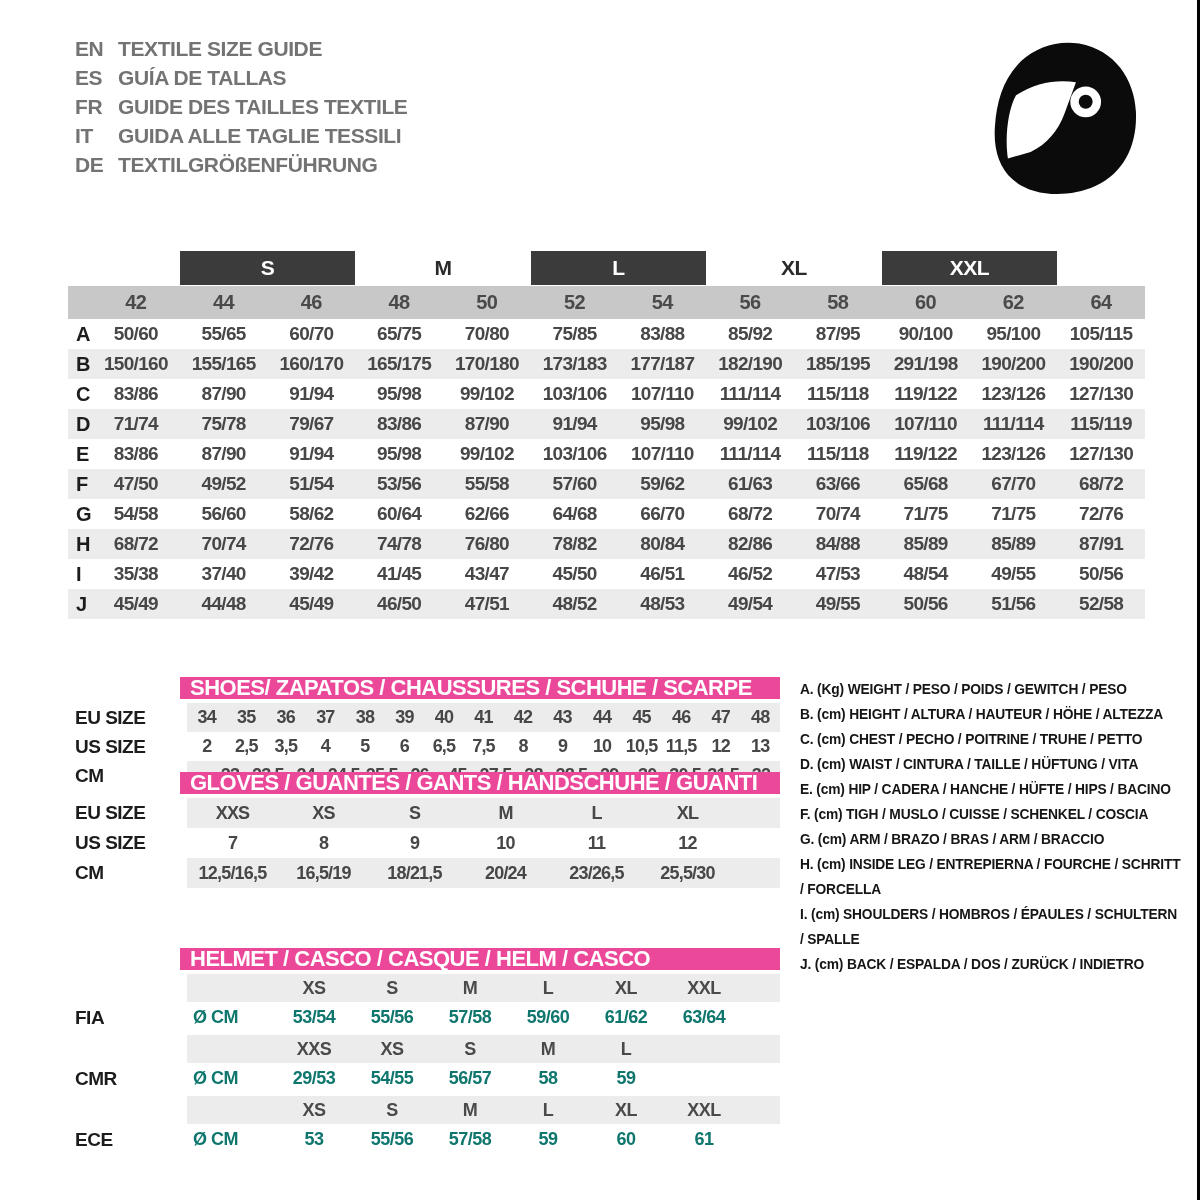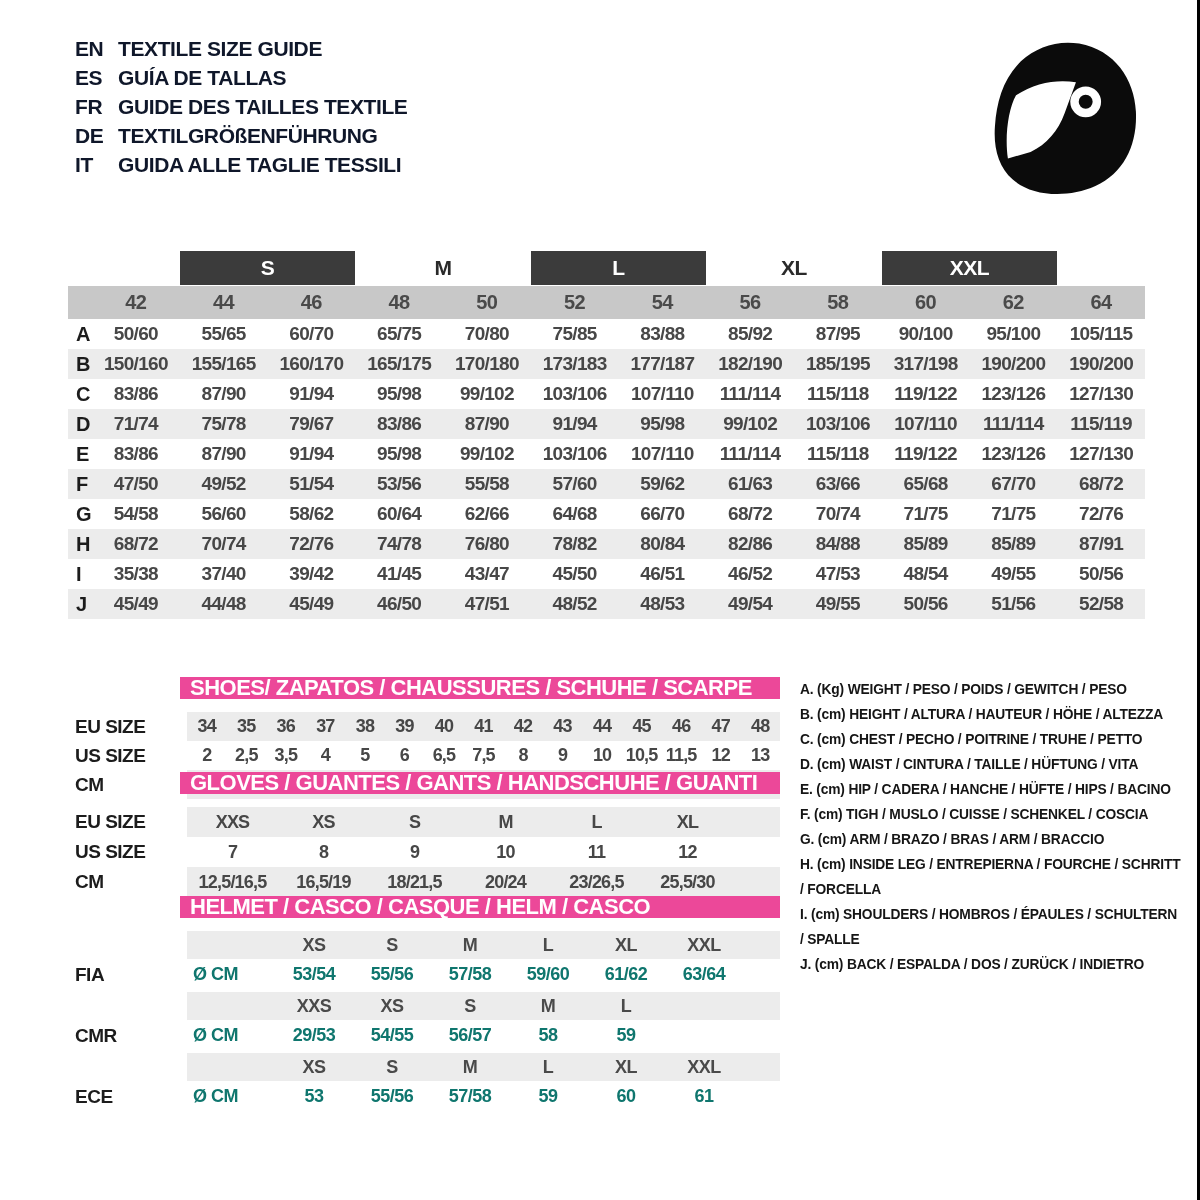--- a/index.html
+++ b/index.html
@@ -5,21 +5,21 @@
   html,body{margin:0;padding:0;}
   body{
     width:1200px;height:1200px;position:relative;background:#fff;overflow:hidden;
     font-family:"Liberation Sans",sans-serif;font-weight:bold;
     -webkit-font-smoothing:antialiased;
   }
   .right-line{position:absolute;top:0;right:0;width:3px;height:1200px;background:#000;}
 
   
   #langBlock{position:absolute;left:75px;top:34px;}
-  .lang-line{display:flex;height:29px;align-items:center;font-size:21px;letter-spacing:-0.4px;color:#0f172a;}
+  .lang-line{display:flex;height:29px;align-items:center;font-size:21px;letter-spacing:-0.4px;color:#737373;}
   .lang-code{width:43px;}
 
   
   #helmetIcon{position:absolute;left:982px;top:28px;}
 
   
   #textile{position:absolute;left:68px;top:251px;width:1077px;}
   .tex-grid{display:grid;grid-template-columns:24px repeat(12,1fr);}
   .tex-head{height:34px;}
   .thc{display:flex;align-items:center;justify-content:center;font-size:21px;color:#2a2a2a;letter-spacing:-0.5px;}
@@ -28,24 +28,24 @@
   .num{display:flex;align-items:center;justify-content:center;font-size:20px;color:#4a4a4a;letter-spacing:-0.5px;}
   .trow{height:30px;}
   .trow.stripe{background:#ececec;}
   .rlab{display:flex;align-items:center;padding-left:8px;font-size:20px;color:#1c1c1c;}
   .val{display:flex;align-items:center;justify-content:center;font-size:19px;color:#474747;letter-spacing:-0.7px;}
 
   
   .section{position:absolute;left:68px;width:712px;}
   #shoes{top:677px;}
   #gloves{top:772px;}
-  #helmetTbl{top:896px;}
+  #helmetTbl{top:948px;}
   .sec-head{margin-left:112px;height:22px;background:#ec4899;color:#fff;display:flex;align-items:center;
     padding-left:10px;font-size:22px;letter-spacing:-0.5px;}
-  .sec-body{margin-top:13px;}
+  .sec-body{margin-top:4px;}
   .srow{display:flex;}
   #shoes .srow{height:29px;}
   #gloves .srow{height:30px;}
   .hsrow{height:28px;margin-top:2px;}
   .hvrow{height:31px;}
   .slab{width:112px;display:flex;align-items:center;padding-left:7px;font-size:19px;color:#1c1c1c;letter-spacing:-0.5px;}
   .sgrid{flex:1;display:grid;}
   .sgrid.gray,.hgrid.gray{background:#ececec;}
   .sval{display:flex;align-items:center;justify-content:center;font-size:18px;color:#474747;letter-spacing:-0.8px;}
   .hgrid{flex:1;display:grid;grid-template-columns:88px repeat(6,78px);}
@@ -70,26 +70,26 @@
     </div>
     <div class="lang-line">
       <div class="lang-code">ES</div>
       <div class="lang-title">GUÍA DE TALLAS</div>
     </div>
     <div class="lang-line">
       <div class="lang-code">FR</div>
       <div class="lang-title">GUIDE DES TAILLES TEXTILE</div>
     </div>
     <div class="lang-line">
+      <div class="lang-code">IT</div>
+      <div class="lang-title">GUIDA ALLE TAGLIE TESSILI</div>
+    </div>
+    <div class="lang-line">
       <div class="lang-code">DE</div>
       <div class="lang-title">TEXTILGRÖßENFÜHRUNG</div>
-    </div>
-    <div class="lang-line">
-      <div class="lang-code">IT</div>
-      <div class="lang-title">GUIDA ALLE TAGLIE TESSILI</div>
     </div>
   </div>
 
 <svg id="helmetIcon" width="162" height="180" viewBox="0 0 100 100">
   <path fill="#0b0b0b" d="M60,4 C82,8 94,26 95,46 C96,66 88,84 70,92 C52,100 30,98 19,88 C10,80 7,68 8,55 C9,40 13,26 24,15 C34,6 46,2 60,4 Z"></path>
   <path fill="#ffffff" d="M21,36 C33,28 47,26 58,28 L51,47 C47,58 40,66 30,71 L16,75 C14,62 16,45 21,36 Z"></path>
   <circle cx="64" cy="40" r="9.5" fill="#ffffff"></circle>
   <circle cx="64" cy="40" r="4.3" fill="#0b0b0b"></circle>
 </svg>
 
@@ -139,21 +139,21 @@
         <div class="rlab">B</div>
         <div class="val">150/160</div>
         <div class="val">155/165</div>
         <div class="val">160/170</div>
         <div class="val">165/175</div>
         <div class="val">170/180</div>
         <div class="val">173/183</div>
         <div class="val">177/187</div>
         <div class="val">182/190</div>
         <div class="val">185/195</div>
-        <div class="val">317/198</div>
+        <div class="val">291/198</div>
         <div class="val">190/200</div>
         <div class="val">190/200</div>
       </div>
       <div class="tex-grid trow">
         <div class="rlab">C</div>
         <div class="val">83/86</div>
         <div class="val">87/90</div>
         <div class="val">91/94</div>
         <div class="val">95/98</div>
         <div class="val">99/102</div>

